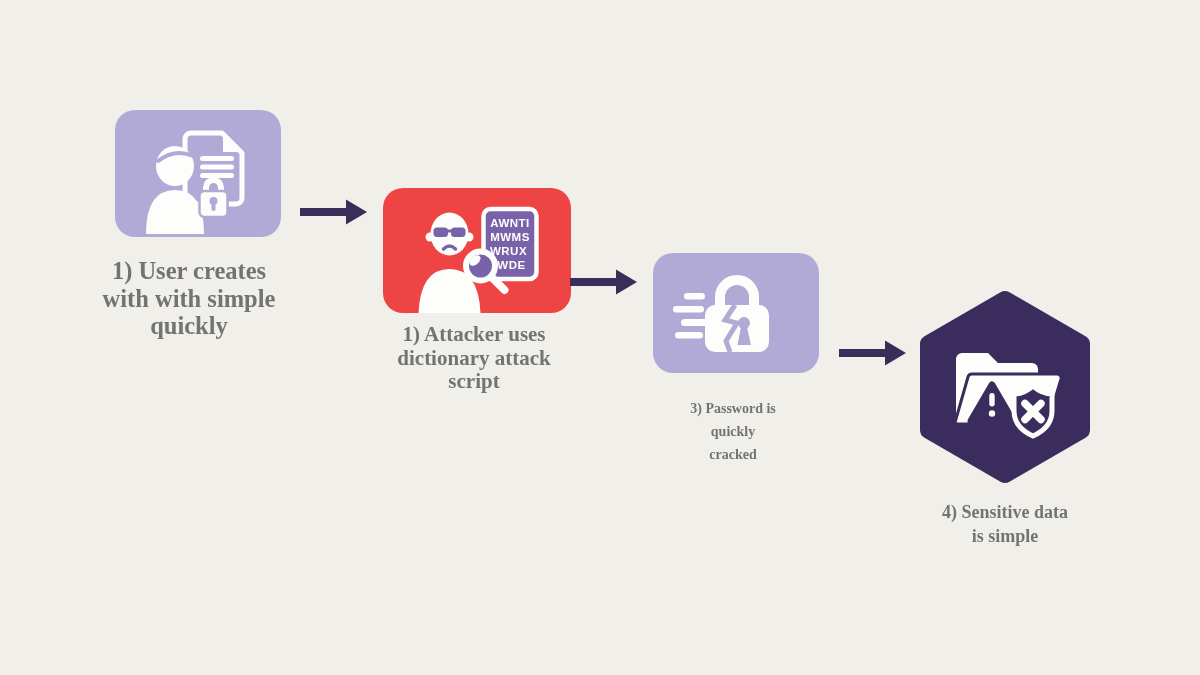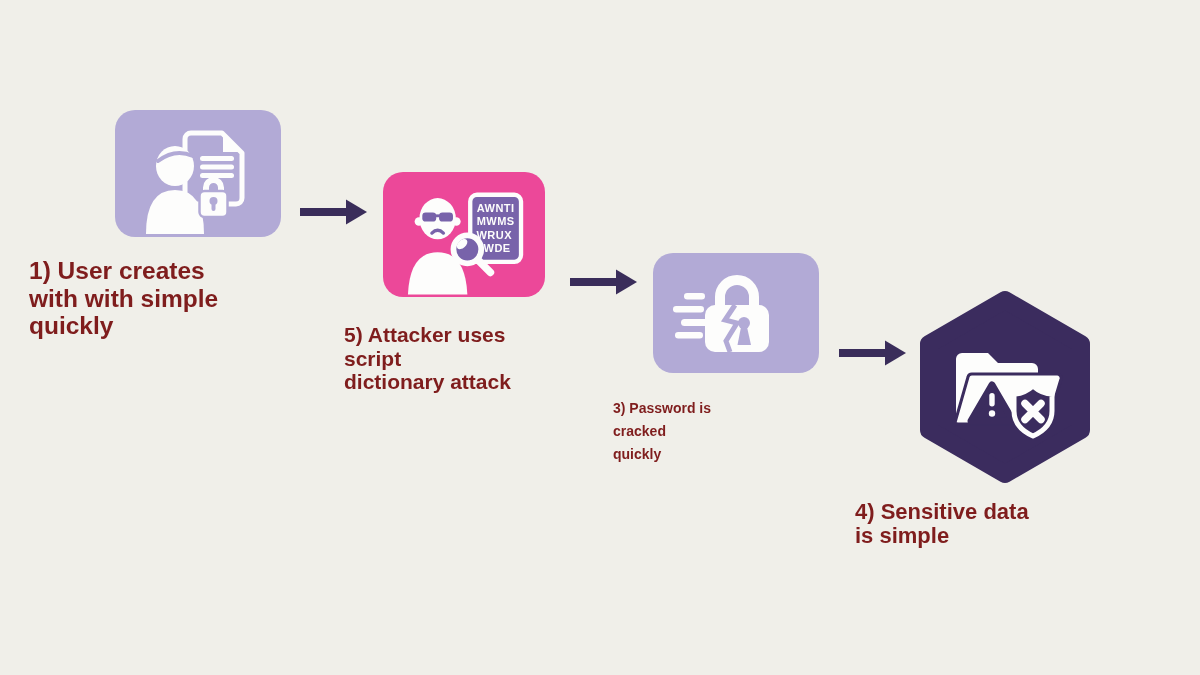--- a/index.html
+++ b/index.html
@@ -11,28 +11,30 @@
     background: #f0efe9;
     overflow: hidden;
   }
   .step-box {
     position: absolute;
     border-radius: 20px;
   }
   .step-box svg { display: block; width: 100%; height: 100%; }
   .caption {
     position: absolute;
+    text-align: center;
     font-weight: 700;
-    color: #7f1d1d;
+    color: #737373;
+    font-family: Liberation Serif, serif;
   }
   .caption span { display: block; }
   .cap-1 { left: 29px;  top: 257px; width: 320px; font-size: 24.5px; line-height: 27.5px; }
   .cap-2 { left: 344px; top: 323px; width: 260px; font-size: 21px;   line-height: 23.5px; }
   .cap-3 { left: 613px; top: 397px; width: 240px; font-size: 14px;   line-height: 23px; }
-  .cap-4 { left: 855px; top: 500px; width: 300px; font-size: 22px;   line-height: 24px; }
+  .cap-4 { left: 855px; top: 500px; width: 300px; font-size: 18px;   line-height: 24px; }
   .arrow { position: absolute; width: 70px; height: 28px; }
   .hex-wrap { position: absolute; left: 920px; top: 290px; width: 170px; height: 194px; }
   .hex-wrap svg { display: block; width: 100%; height: 100%; }
   svg text.wordlist {
     font-family: "Liberation Sans", sans-serif;
     font-weight: 700;
     font-size: 11.5px;
     letter-spacing: 0.5px;
     fill: #fdfdfc;
   }
@@ -71,21 +73,21 @@
     <span>1) User creates</span>
     <span>with with simple</span>
     <span>quickly</span>
   </div>
 
   <svg class="arrow" style="left:298px; top:198px;" viewBox="0 0 70 28">
     <rect x="2" y="10" width="47" height="8" fill="#3a2d5a"></rect>
     <polygon points="48,1.5 69,14 48,26.5" fill="#3a2d5a"></polygon>
   </svg>
 
-  <div class="step-box" style="left:383px; top:172px; width:162px; height:125px; background:#ec4899;">
+  <div class="step-box" style="left:383px; top:188px; width:188px; height:125px; background:#ef4444;">
     <svg viewBox="0 0 169 125">
 
       <g>
         <rect x="91" y="21" width="53" height="70" rx="7" fill="#7863aa" stroke="#fdfdfc" stroke-width="4.5"></rect>
         <text class="wordlist" x="117.5" y="39" text-anchor="middle">AWNTI</text>
         <text class="wordlist" x="117.5" y="53" text-anchor="middle">MWMS</text>
         <text class="wordlist" x="116" y="67" text-anchor="middle">WRUX</text>
         <text class="wordlist" x="119" y="81" text-anchor="middle">WDE</text>
       </g>
 
@@ -101,23 +103,23 @@
       </g>
 
       <g>
         <line x1="99" y1="89" x2="112" y2="102" stroke="#fdfdfc" stroke-width="8" stroke-linecap="round"></line>
         <circle cx="88" cy="78" r="14.5" fill="#7863aa" stroke="#fdfdfc" stroke-width="6"></circle>
         <ellipse cx="82.5" cy="72.5" rx="6.5" ry="4" transform="rotate(-42 82.5 72.5)" fill="#fdfdfc"></ellipse>
       </g>
     </svg>
   </div>
   <div class="caption cap-2">
-    <span>5) Attacker uses</span>
+    <span>1) Attacker uses</span>
+    <span>dictionary attack</span>
     <span>script</span>
-    <span>dictionary attack</span>
   </div>
 
   <svg class="arrow" style="left:568px; top:268px;" viewBox="0 0 70 28">
     <rect x="2" y="10" width="47" height="8" fill="#3a2d5a"></rect>
     <polygon points="48,1.5 69,14 48,26.5" fill="#3a2d5a"></polygon>
   </svg>
 
   <div class="step-box" style="left:653px; top:253px; width:166px; height:120px; background:#b2aad6;">
     <svg viewBox="0 0 166 120">
 
@@ -132,22 +134,22 @@
         <path d="M67 55V44a17 17 0 0 1 34 0v11" fill="none" stroke="#fdfdfc" stroke-width="10"></path>
         <rect x="52" y="52" width="64" height="47" rx="10" fill="#fdfdfc"></rect>
         <path d="M82 52 L72 67 L84 70 L73 88 L77 99" stroke="#b2aad6" stroke-width="5" fill="none"></path>
         <circle cx="91" cy="70" r="6" fill="#b2aad6"></circle>
         <path d="M88 74 L84.5 92 h13.5 L94 74 z" fill="#b2aad6"></path>
       </g>
     </svg>
   </div>
   <div class="caption cap-3">
     <span>3) Password is</span>
+    <span>quickly</span>
     <span>cracked</span>
-    <span>quickly</span>
   </div>
 
   <svg class="arrow" style="left:837px; top:339px;" viewBox="0 0 70 28">
     <rect x="2" y="10" width="47" height="8" fill="#3a2d5a"></rect>
     <polygon points="48,1.5 69,14 48,26.5" fill="#3a2d5a"></polygon>
   </svg>
 
   <div class="hex-wrap">
     <svg viewBox="0 0 170 194">
       <polygon points="85,10 161,54 161,140 85,184 9,140 9,54" fill="#3b2c5e" stroke="#3b2c5e" stroke-width="18" stroke-linejoin="round"></polygon>

